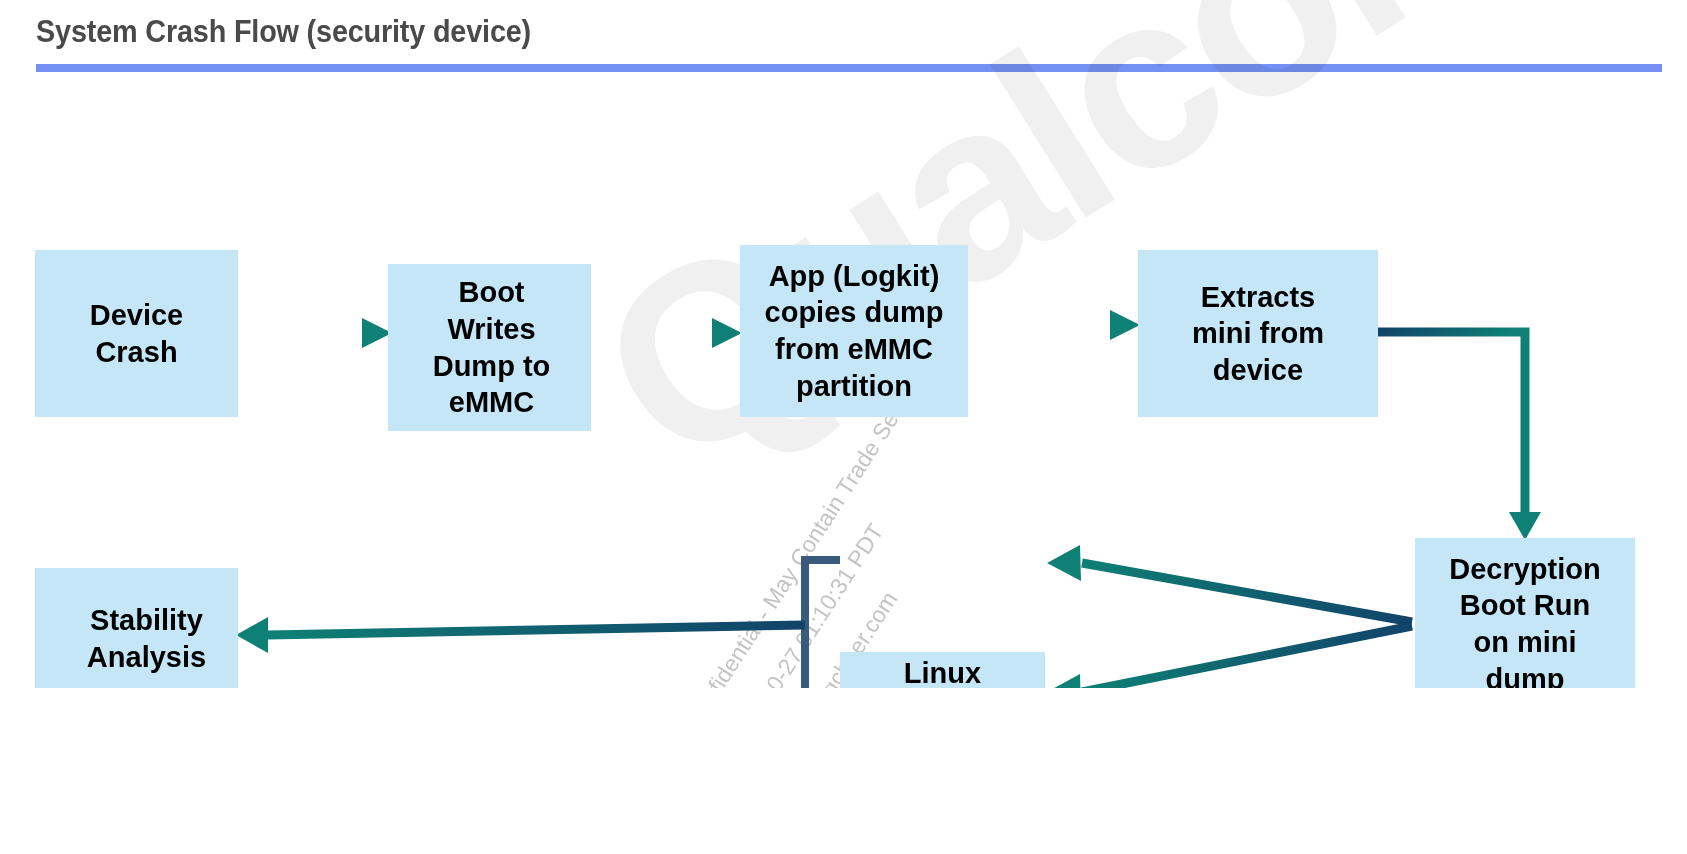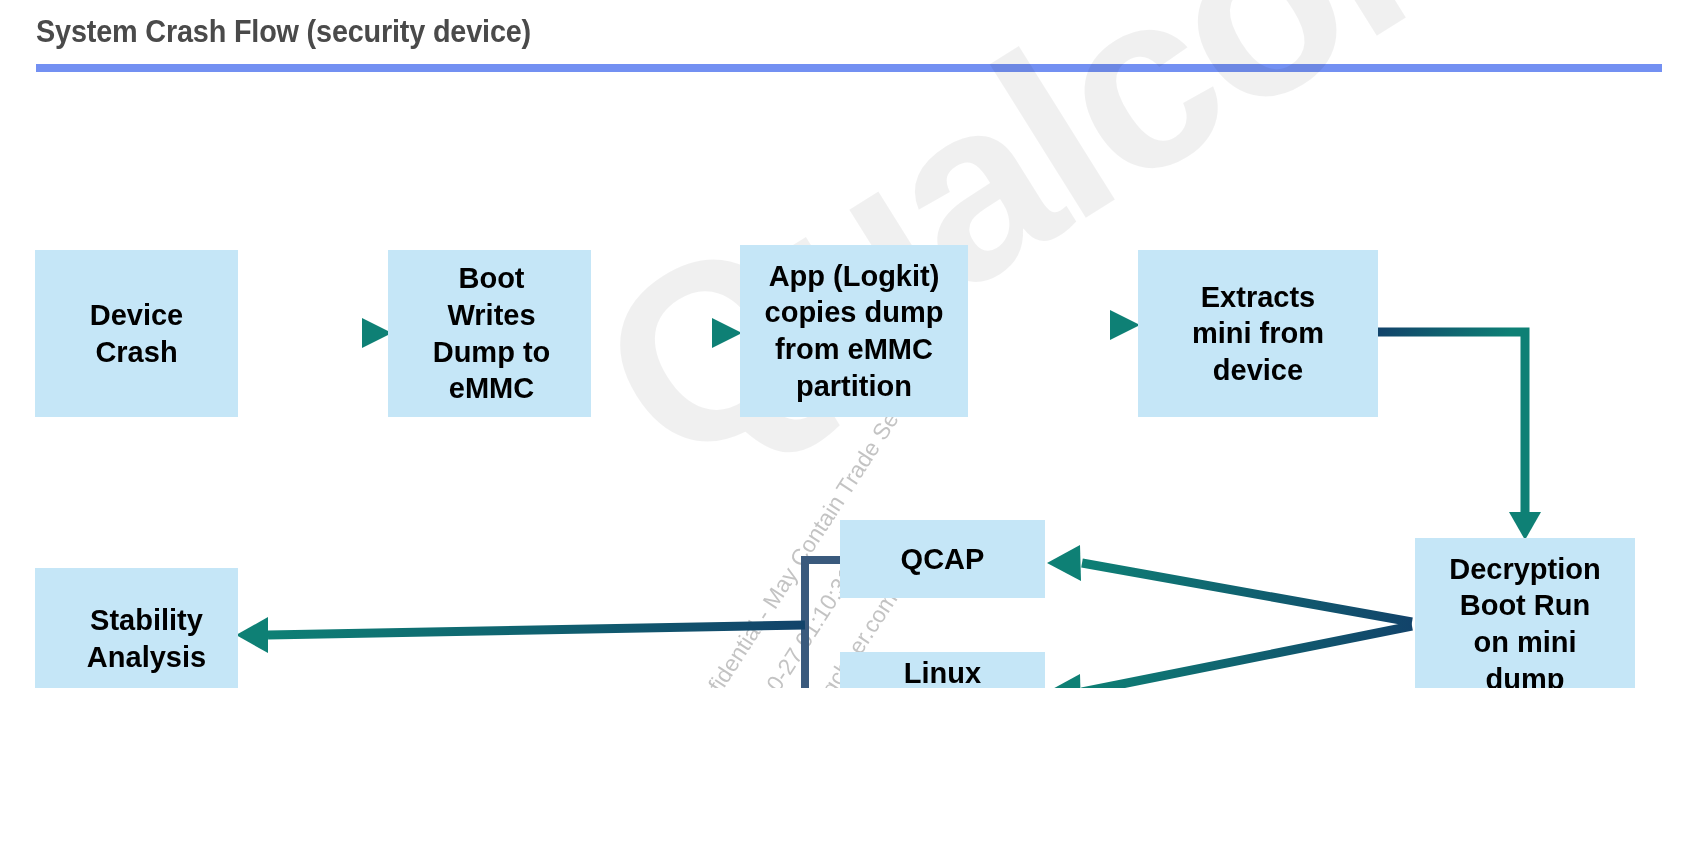--- a/index.html
+++ b/index.html
@@ -89,21 +89,21 @@
     text-align: center;
     display: flex;
     align-items: center;
     justify-content: center;
     box-sizing: border-box;
     padding: 2px 4px;
     white-space: pre-line;
   }
 
   #n-device-crash      { left: 35px;   top: 250px; width: 203px; height: 167px; }
-  #n-boot-writes       { left: 388px;  top: 250px; width: 203px; height: 167px; padding-left: 8px; }
+  #n-boot-writes       { left: 388px;  top: 264px; width: 203px; height: 167px; padding-left: 8px; }
   #n-app-logkit        { left: 740px;  top: 245px; width: 228px; height: 172px; }
   #n-extracts-dump     { left: 1138px; top: 250px; width: 240px; height: 167px; }
   #n-decryption-tool   { left: 1415px; top: 538px; width: 220px; height: 172px; }
   #n-qcap              { left: 840px;  top: 520px; width: 205px; height: 78px; }
   #n-linux-ram-parser  { left: 840px;  top: 640px; width: 205px; height: 115px; margin-top: 12px; }
   #n-stability         { left: 35px;   top: 568px; width: 203px; height: 142px; padding-left: 24px; }
 
   
   #connectors {
     position: absolute;
@@ -200,20 +200,19 @@
 copies dump
 from eMMC
 partition</div>
   <div class="node" id="n-extracts-dump">Extracts
 mini from
 device</div>
   <div class="node" id="n-decryption-tool">Decryption
 Boot Run
 on mini
 dump</div>
-  <div class="node" id="n-qcap">QCAP</div>
   <div class="node" id="n-linux-ram-parser">Linux
 RAM
 Parser</div>
   <div class="node" id="n-stability">Stability
 Analysis</div>
 
 </div>
 
 </body></html>

